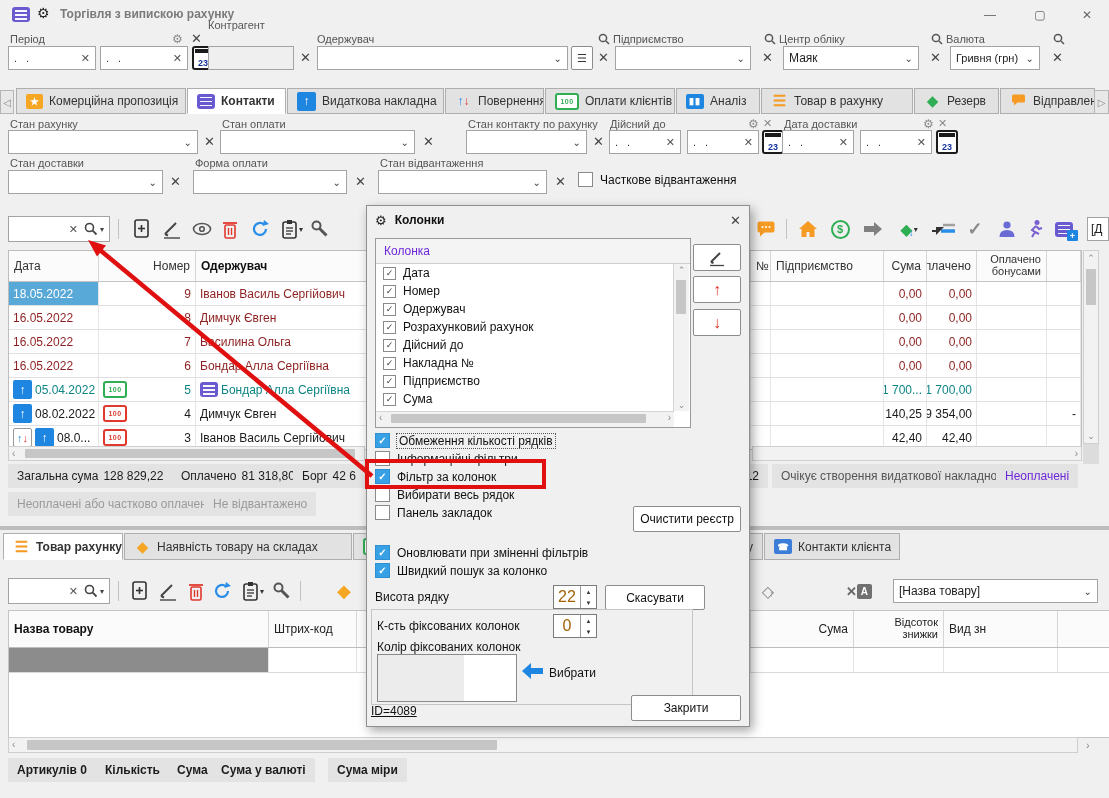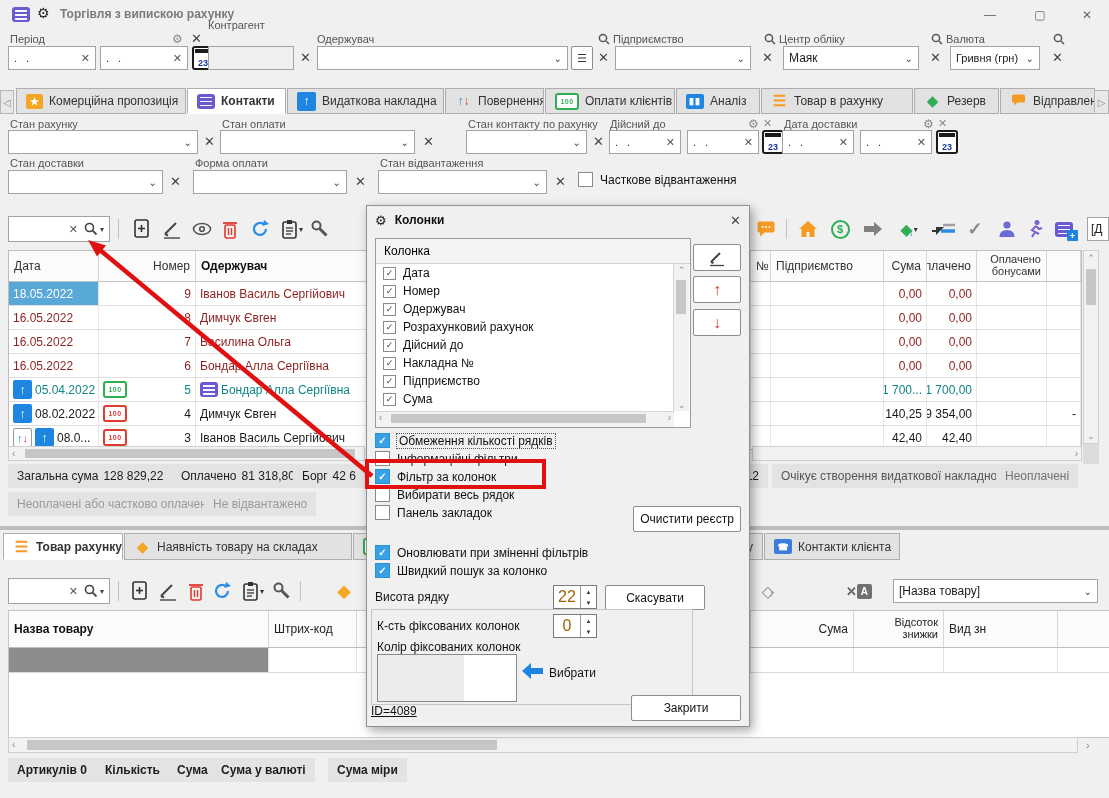--- a/index.html
+++ b/index.html
@@ -554,21 +554,21 @@
       <span class="flx" style="gap:5px">
         <b>Борг</b>
         <span>42 6</span>
       </span>
       <span>,12</span>
     </div>
   <div class="chip" style="left:772px;top:464px">
       <span style="color:#555">Очікує створення видаткової накладної</span>
     </div>
   <div class="chip" style="left:996px;top:464px">
-      <span style="color:#737373">Неоплачені</span>
+      <span style="color:#6d28d9">Неоплачені</span>
     </div>
 
   <div class="chip dis" style="left:8px;top:492px">
       <span>Неоплачені або частково оплачені</span>
     </div>
   <div class="chip dis" style="left:204px;top:492px">
       <span>Не відвантажено</span>
     </div>
 
   <div class="abs" style="left:0;top:526px;width:1109px;height:4px;background:#bdbdbd"></div>
@@ -709,21 +709,21 @@
     </div>
 
   <div class="dlg">
     <div class="flx" style="height:28px;padding:0 8px;gap:8px">
       <span style="font-size:13px;color:#222">⚙</span>
       <span style="font-weight:bold;font-size:12px;color:#111">Колонки</span>
       <span style="margin-left:auto;color:#444;font-size:13px">✕</span>
     </div>
 
     <div class="dlist">
-      <div class="flx" style="height:24px;background:#f4f4f4;border-bottom:1px solid #cfcfcf;padding-left:8px;font-size:12px;color:#000000">Колонка</div>
+      <div class="flx" style="height:24px;background:#f4f4f4;border-bottom:1px solid #cfcfcf;padding-left:8px;font-size:12px;color:#6d28d9">Колонка</div>
       <div class="dli">
           <span class="cbx plain">✓</span>
           <span>Дата</span>
         </div>
       <div class="dli">
           <span class="cbx plain">✓</span>
           <span>Номер</span>
         </div>
       <div class="dli">
           <span class="cbx plain">✓</span>

